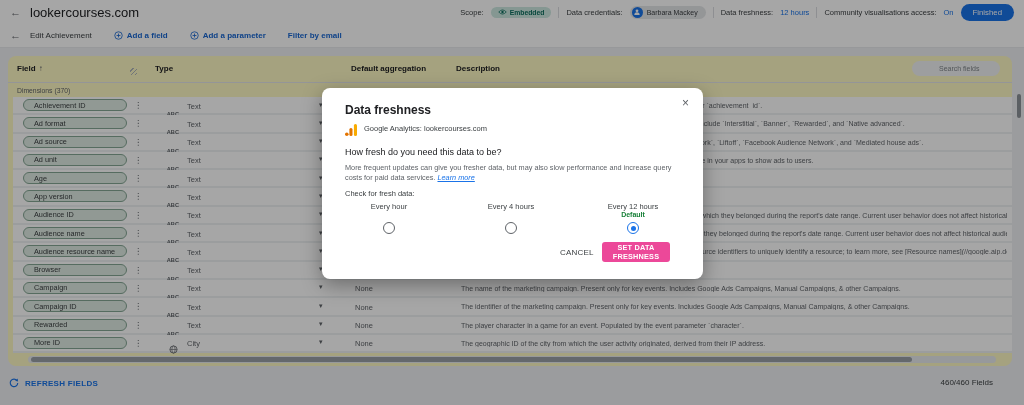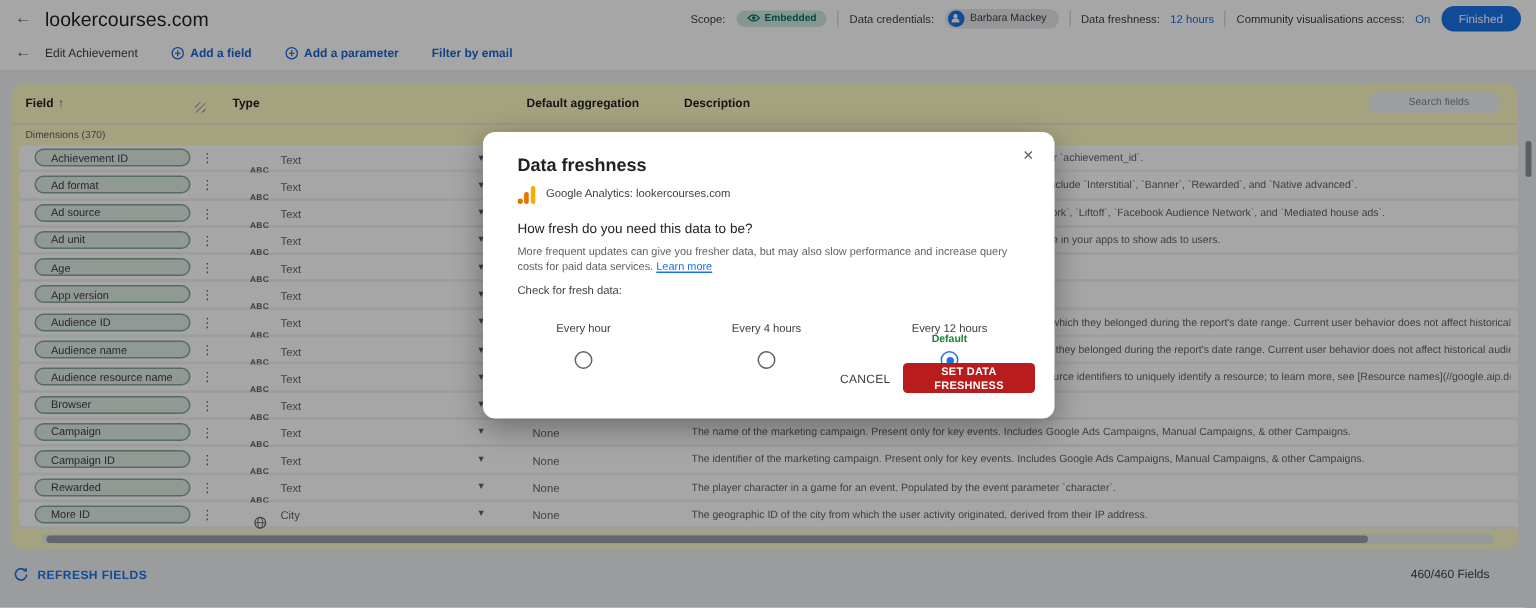--- a/index.html
+++ b/index.html
@@ -65,34 +65,34 @@
   
   .overlay{position:absolute;inset:0;background:rgba(0,0,0,.35);z-index:5;}
   .modal{position:absolute;left:322px;top:88px;width:381px;height:191px;background:#fff;border-radius:8px;
          box-shadow:0 6px 20px rgba(0,0,0,.35);z-index:6;}
   .m-title{position:absolute;left:23px;top:15px;font-size:12px;font-weight:bold;color:#202124;}
   .m-close{position:absolute;right:14px;top:9px;font-size:12px;color:#5f6368;line-height:1;}
   .m-source{position:absolute;left:23px;top:36px;display:flex;gap:7px;
             font-size:7.5px;color:#3c4043;}
   .m-question{position:absolute;left:23px;top:59px;font-size:9px;color:#202124;}
   .m-body{position:absolute;left:23px;top:75px;width:344px;font-size:7.3px;line-height:1.4;color:#5f6368;}
-  .m-link{color:#1a73e8;text-decoration:underline;}
+  .m-link{color:#1a73e8;text-decoration:underline;font-style:italic;}
   .m-check{position:absolute;left:23px;top:101px;font-size:7.5px;color:#3c4043;}
   .m-options{position:absolute;left:6px;top:114px;width:370px;display:flex;}
   .opt{width:122px;text-align:center;position:relative;height:36px;}
-  .opt-label{font-size:7.5px;color:#3c4043;margin-top:12px;}
+  .opt-label{font-size:7.5px;color:#3c4043;}
   .opt-sub{font-size:7px;font-weight:bold;color:#188038;height:9px;}
   .radio{width:10px;height:10px;border:1.4px solid #5f6368;border-radius:50%;margin:2px auto 0;
          display:flex;align-items:center;justify-content:center;}
   .opt.sel .radio{border-color:#1a73e8;}
   .radio-dot{width:5px;height:5px;border-radius:50%;background:#1a73e8;display:none;}
   .opt.sel .radio-dot{display:block;}
   .m-cancel{position:absolute;left:232px;top:159px;font-size:8px;font-weight:normal;color:#3c4043;
             background:none;border:none;font-family:inherit;letter-spacing:.2px;}
-  .m-confirm{position:absolute;left:280px;top:154px;width:88px;height:20px;background:#b91c1c;color:#fff;
+  .m-confirm{position:absolute;left:280px;top:154px;width:68px;height:20px;background:#ec4899;color:#fff;
              border:none;border-radius:3px;font-size:7.3px;font-weight:bold;font-family:inherit;letter-spacing:.2px;}
 </style>
 </head>
 <body>
 
 <div class="topbar">
   <span class="back-arrow">←</span>
   <span class="doc-title">lookercourses.com</span>
   <div class="topbar-right">
     <span>Scope:</span>

